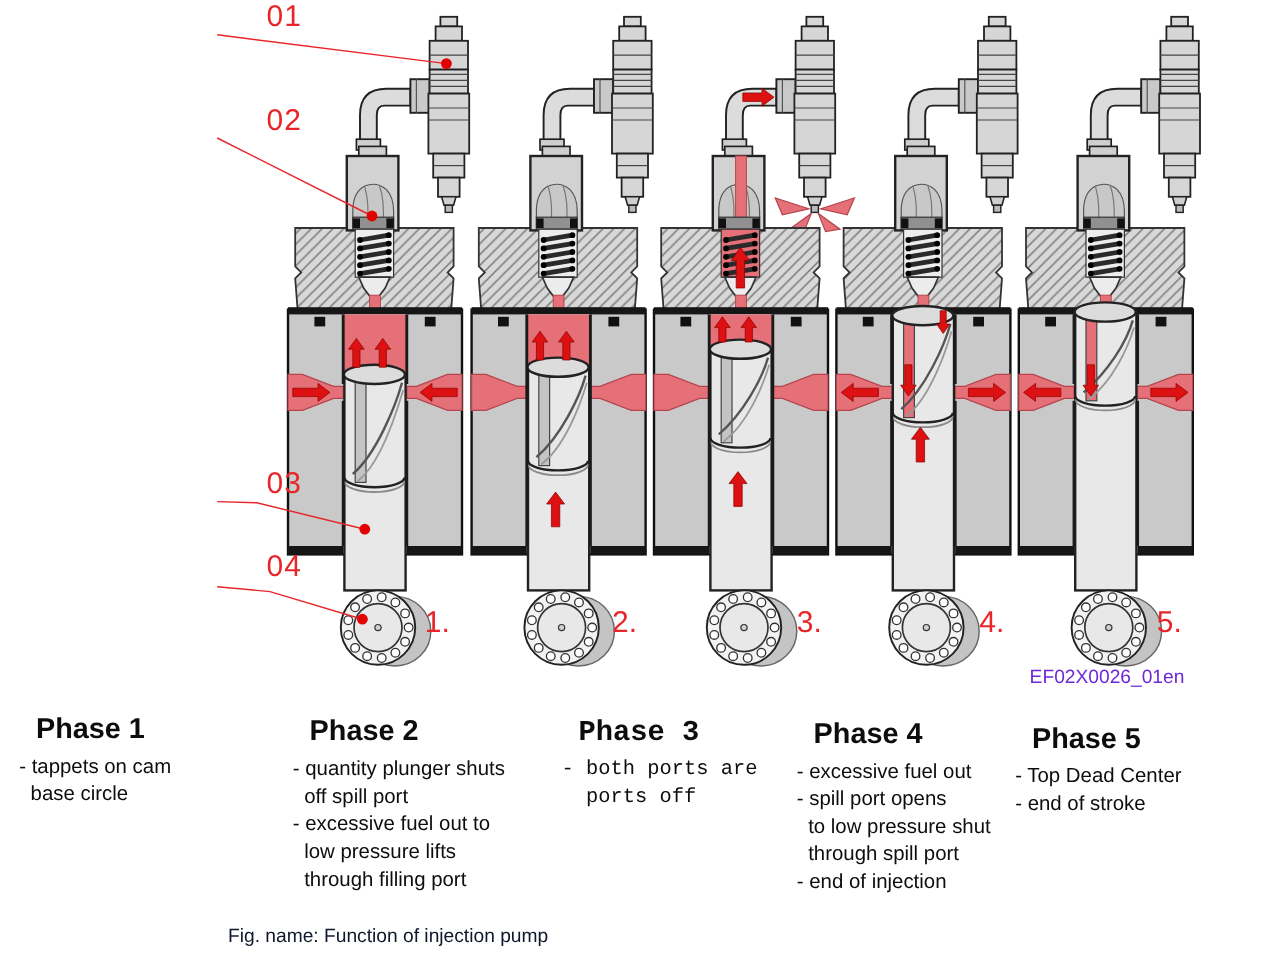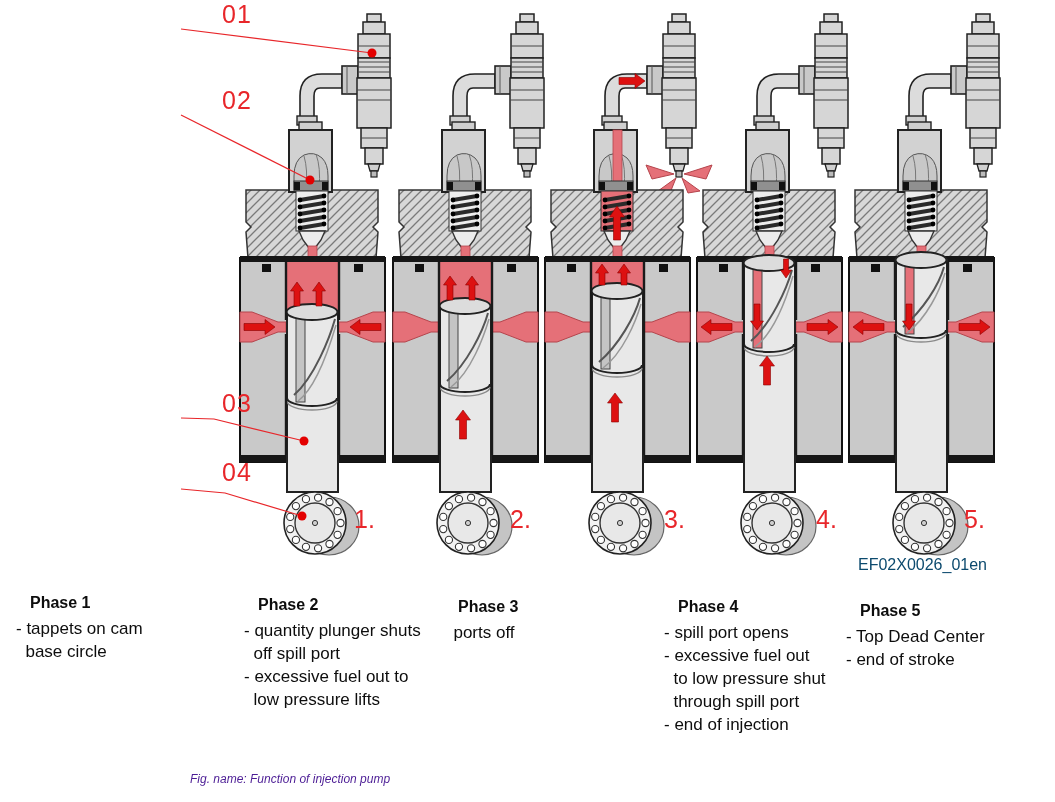--- a/index.html
+++ b/index.html
@@ -8,27 +8,27 @@
     font-family:"Liberation Sans", sans-serif;
   }
   #diagram-svg{position:absolute;left:0;top:0;}
   .callout{
     position:absolute;color:#e8262a;font-size:25px;line-height:25px;letter-spacing:1px;margin-left:44px;
   }
   .phase-num{
     position:absolute;color:#e8262a;font-size:25px;line-height:25px;
   }
   .fig-code{
-    position:absolute;left:858px;top:556px;color:#0c4a6e;font-size:16px;
+    position:absolute;left:858px;top:556px;color:#6d28d9;font-size:16px;
   }
   .phase-col{position:absolute;color:#0d0d0d;}
-  .phase-title{font-size:16px;font-weight:bold;margin:0 0 5px 14px;white-space:pre;}
+  .phase-title{font-size:24px;font-weight:bold;margin:0 0 5px 14px;white-space:pre;}
   .phase-item{font-size:17px;line-height:23px;white-space:pre;margin:0;}
   .caption{
-    position:absolute;left:190px;top:772px;font-size:12px;font-style:italic;color:#4c1d95;white-space:pre;
+    position:absolute;left:190px;top:772px;font-size:16px;color:#0f172a;white-space:pre;
   }
 </style>
 </head>
 <body>
 
 <div id="stage">
 
   <svg id="diagram-svg" width="1055" height="580">
     <defs>
       <pattern id="hatch" width="9" height="9" patternUnits="userSpaceOnUse">
@@ -521,31 +521,33 @@
     <p class="phase-item">- tappets on cam</p>
     <p class="phase-item">  base circle</p>
   </div>
 
   <div class="phase-col" style="left:244px;top:596px;width:222px;">
     <div class="phase-title">Phase 2</div>
     <p class="phase-item">- quantity plunger shuts</p>
     <p class="phase-item">  off spill port</p>
     <p class="phase-item">- excessive fuel out to</p>
     <p class="phase-item">  low pressure lifts</p>
+    <p class="phase-item">  through filling port</p>
   </div>
 
-  <div class="phase-col" style="left:444px;top:598px;width:200px;">
+  <div class="phase-col" style="left:468px;top:598px;width:200px;font-family:Liberation Mono, monospace;">
     <div class="phase-title">Phase 3</div>
+    <p class="phase-item">- both ports are</p>
     <p class="phase-item">  ports off</p>
   </div>
 
   <div class="phase-col" style="left:664px;top:598px;width:200px;">
     <div class="phase-title">Phase 4</div>
+    <p class="phase-item">- excessive fuel out</p>
     <p class="phase-item">- spill port opens</p>
-    <p class="phase-item">- excessive fuel out</p>
     <p class="phase-item">  to low pressure shut</p>
     <p class="phase-item">  through spill port</p>
     <p class="phase-item">- end of injection</p>
   </div>
 
   <div class="phase-col" style="left:846px;top:602px;width:200px;">
     <div class="phase-title">Phase 5</div>
     <p class="phase-item">- Top Dead Center</p>
     <p class="phase-item">- end of stroke</p>
   </div>

